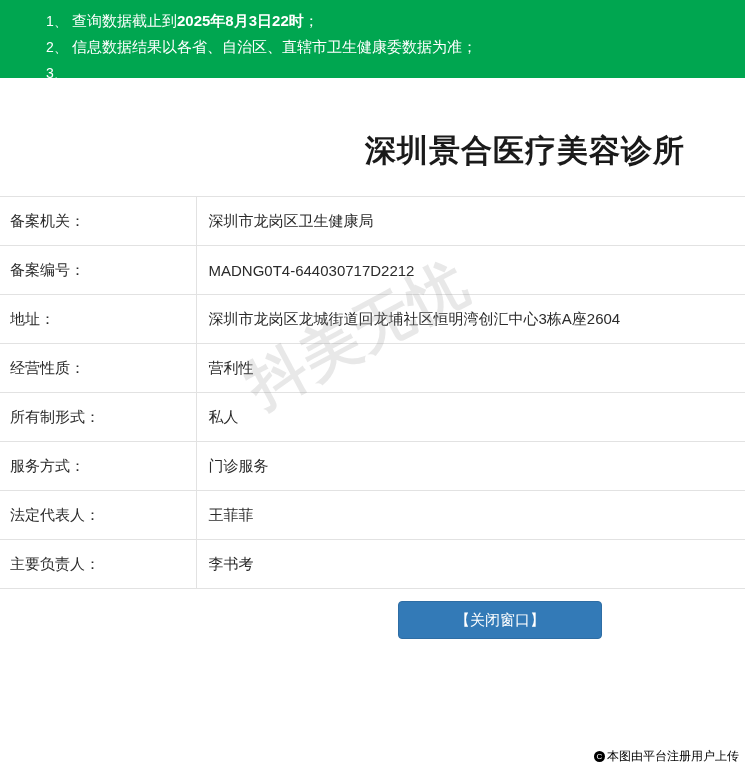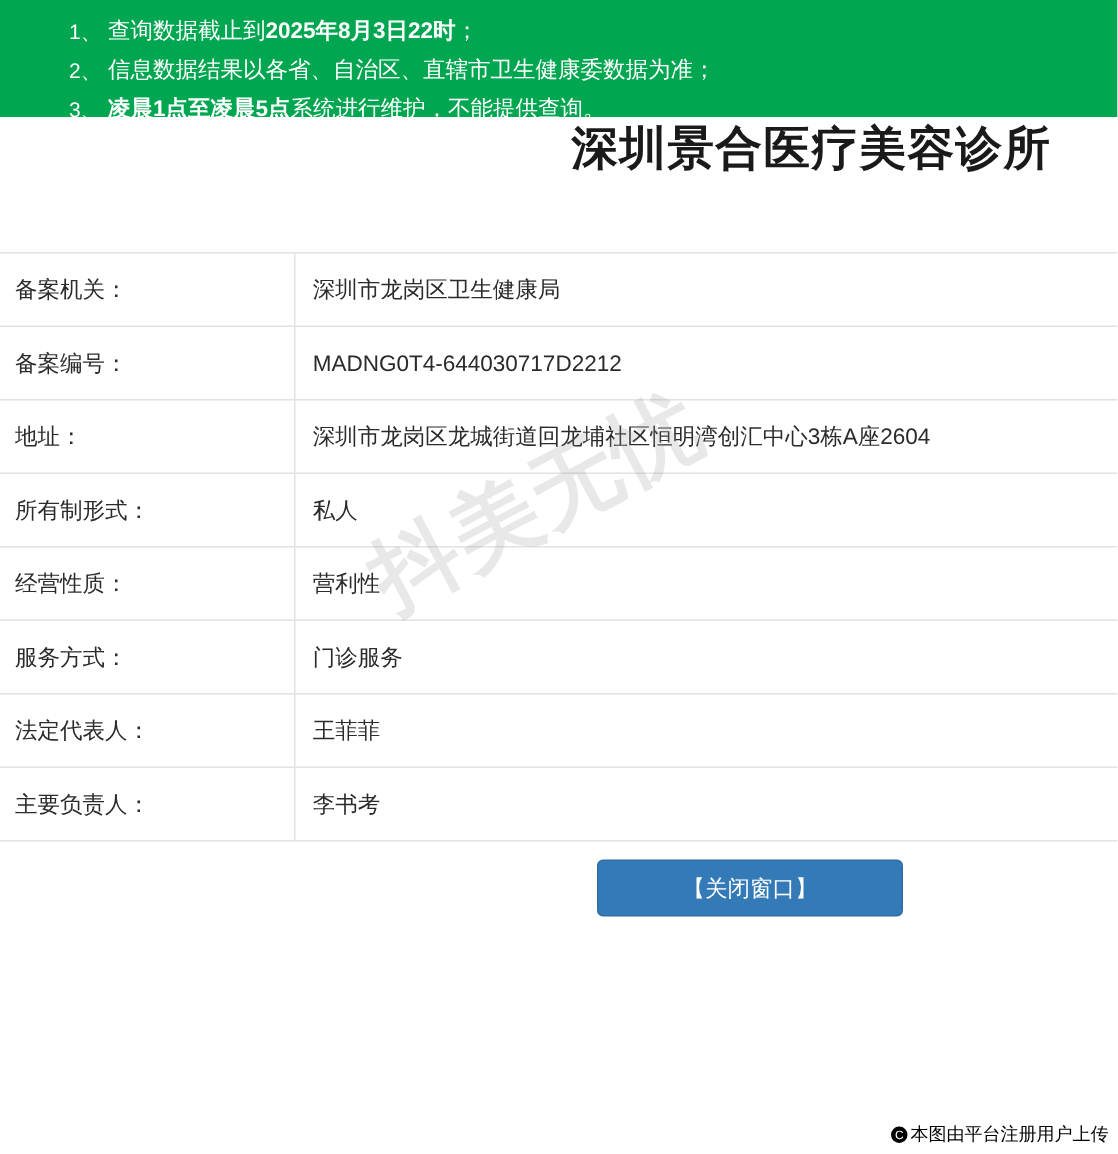--- a/index.html
+++ b/index.html
@@ -46,23 +46,25 @@
     font-size: 15px;
   }
   .notice b {
     font-weight: bold;
   }
 
   
   .title-wrap {
     height: 90px;
     display: flex;
+    align-items: center;
     justify-content: flex-end;
-    padding-right: 44px;
-    box-sizing: border-box;
+    padding-right: 60px;
+    box-sizing: border-box;
+    margin-top: 28px;
   }
   .clinic-title {
     font-size: 31px;
     font-weight: bold;
     color: #1a1a1a;
     letter-spacing: 1px;
   }
 
   
   .info-table {
@@ -162,21 +164,20 @@
     <li>
       <span class="num">1、</span>
       <span class="txt"><span>查询数据截止到</span><b>2025年8月3日22时</b><span>；</span></span>
     </li>
     <li>
       <span class="num">2、</span>
       <span class="txt"><span>信息数据结果以各省、自治区、直辖市卫生健康委数据为准；</span><b></b><span></span></span>
     </li>
     <li>
       <span class="num">3、</span>
-      <span class="txt"><span></span><b>凌晨1点至凌晨5点</b><span>系统进行维护，不能提供查询。</span></span>
     </li>
   </ol>
 </div>
 
 <div class="title-wrap">
   <div class="clinic-title">深圳景合医疗美容诊所</div>
 </div>
 
 <table class="info-table">
   <tbody>
@@ -186,28 +187,28 @@
     </tr>
     <tr>
       <td class="label">备案编号：</td>
       <td class="value">MADNG0T4-644030717D2212</td>
     </tr>
     <tr>
       <td class="label">地址：</td>
       <td class="value">深圳市龙岗区龙城街道回龙埔社区恒明湾创汇中心3栋A座2604</td>
     </tr>
     <tr>
+      <td class="label">经营性质：</td>
+      <td class="value">营利性</td>
+    </tr>
+    <tr>
       <td class="label">所有制形式：</td>
       <td class="value">私人</td>
     </tr>
     <tr>
-      <td class="label">经营性质：</td>
-      <td class="value">营利性</td>
-    </tr>
-    <tr>
       <td class="label">服务方式：</td>
       <td class="value">门诊服务</td>
     </tr>
     <tr>
       <td class="label">法定代表人：</td>
       <td class="value">王菲菲</td>
     </tr>
     <tr>
       <td class="label">主要负责人：</td>
       <td class="value">李书考</td>

